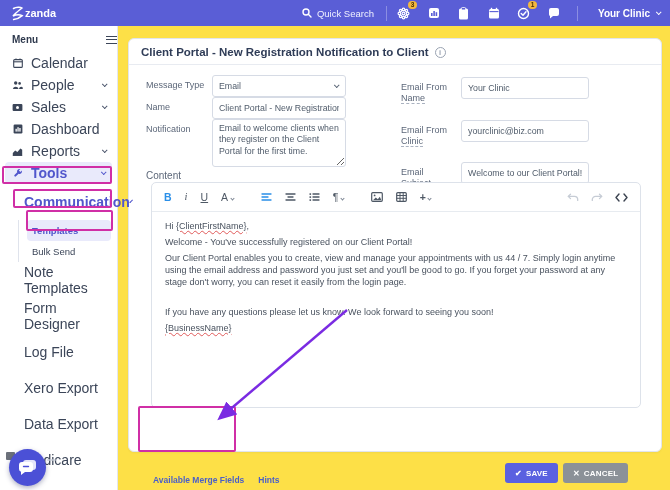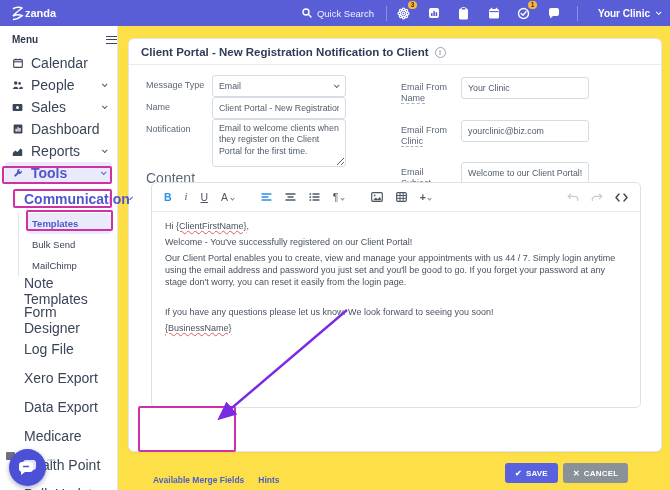--- a/index.html
+++ b/index.html
@@ -31,21 +31,21 @@
   .burger { width:11px; height:8px; border-top:1.6px solid #3b4558;
     border-bottom:1.6px solid #3b4558; position:relative; }
   .burger:after { content:""; position:absolute; left:0; top:2.2px; width:11px; height:1.6px; background:#3b4558; }
   .s-item { display:flex; align-items:center; height:22px; padding:0 8px 0 12px;
     font-size:14px; color:#3b4558; cursor:pointer; }
   .s-ico { width:11px; height:11px; margin-right:8px; display:flex; align-items:center; justify-content:center; flex:none; }
   .s-item .chev { margin-left:auto; margin-right:3px; color:#49536a; }
   .s-item.active-top { background:#e9eafb; border-radius:4px; margin:0 5px; padding:0 4px 0 7px;
     color:#5156cc; font-weight:bold; }
   .s-item.active-top .chev { color:#5156cc; }
-  .lvl2 { height:29px; padding-left:24px; }
+  .lvl2 { height:36px; padding-left:24px; }
   .lvl2.sel { color:#5156cc; font-weight:bold; }
   .subtree { margin-left:18px; border-left:1px solid #dfe3ec;text-align:center; }
   .lvl3 { height:21px; padding-left:13px; font-size:9.5px; }
   .lvl3.active { background:#e9eafb; border-radius:4px; margin:0 6px 0 8px; padding-left:5px;
     color:#5156cc; font-weight:bold; }
   .obscured { position:absolute; left:6px; top:421px; display:flex; align-items:center; gap:6px; opacity:.7; }
   .obs-ico { width:9px; height:8px; background:#2e3644; border-radius:1px; }
   .obs-dash { width:9px; height:2px; background:#c7ccd6; border-radius:1px; margin-right:4px; display:inline-block; }
 
   
@@ -64,21 +64,21 @@
   .flabel { width:66px; flex:none; font-size:9px; color:#5c6779; padding-top:5px; line-height:1.25; }
   .col-right .flabel { width:48px; margin-right:12px; }
   .tip { border-bottom:1px dashed #aab2c0; }
   .ctrl { font-family:"Liberation Sans",sans-serif; font-size:8.8px; color:#505c6b;
     border:1px solid #d6dbe5; border-radius:3px; background:#fff; height:22px; padding:0 6px; }
   .sel-box { position:relative; width:134px; display:flex; align-items:center; }
   .sel-box .chev { position:absolute; right:7px; color:#5a6576; }
   input.ctrl { width:134px; }
   .col-right input.ctrl { width:128px; }
   textarea.ctrl { width:134px; height:48px; padding:3px 6px; resize:both; line-height:1.3; overflow:hidden; }
-  .content-label { position:absolute; left:17px; top:131px; font-size:14px; color:#5c6779; }
+  .content-label { position:absolute; left:17px; top:131px; font-size:10px; color:#5c6779; }
 
   
   .editor { position:absolute; left:22px; top:143px; width:490px; height:226px;
     border:1px solid #dde2ea; border-radius:5px; background:#fff; }
   .tb { height:29px; display:flex; align-items:center; gap:13px; padding:0 12px;
     border-bottom:1px solid #e7ebf0; color:#4e5865; }
   .ti { font-size:10.5px; display:flex; align-items:flex-end; gap:1px; cursor:pointer; line-height:1; }
   .ti svg { display:block; }
   .blue { color:#2a8fe8; }
   .b { font-weight:bold; }
@@ -278,23 +278,20 @@
     <span>Communication</span>
     <span class="chev" style="color:#5156cc;"></span>
   </div>
 
   <div class="subtree">
     <div class="s-item lvl3 active">
       <span>Templates</span>
     </div>
     <div class="s-item lvl3">
       <span>Bulk Send</span>
-    </div>
-    <div class="s-item lvl3">
-      <span>MailChimp</span>
     </div>
   </div>
 
   <div class="s-item lvl2">
       <span>Note Templates</span>
     </div>
   <div class="s-item lvl2">
       <span>Form Designer</span>
     </div>
   <div class="s-item lvl2">

